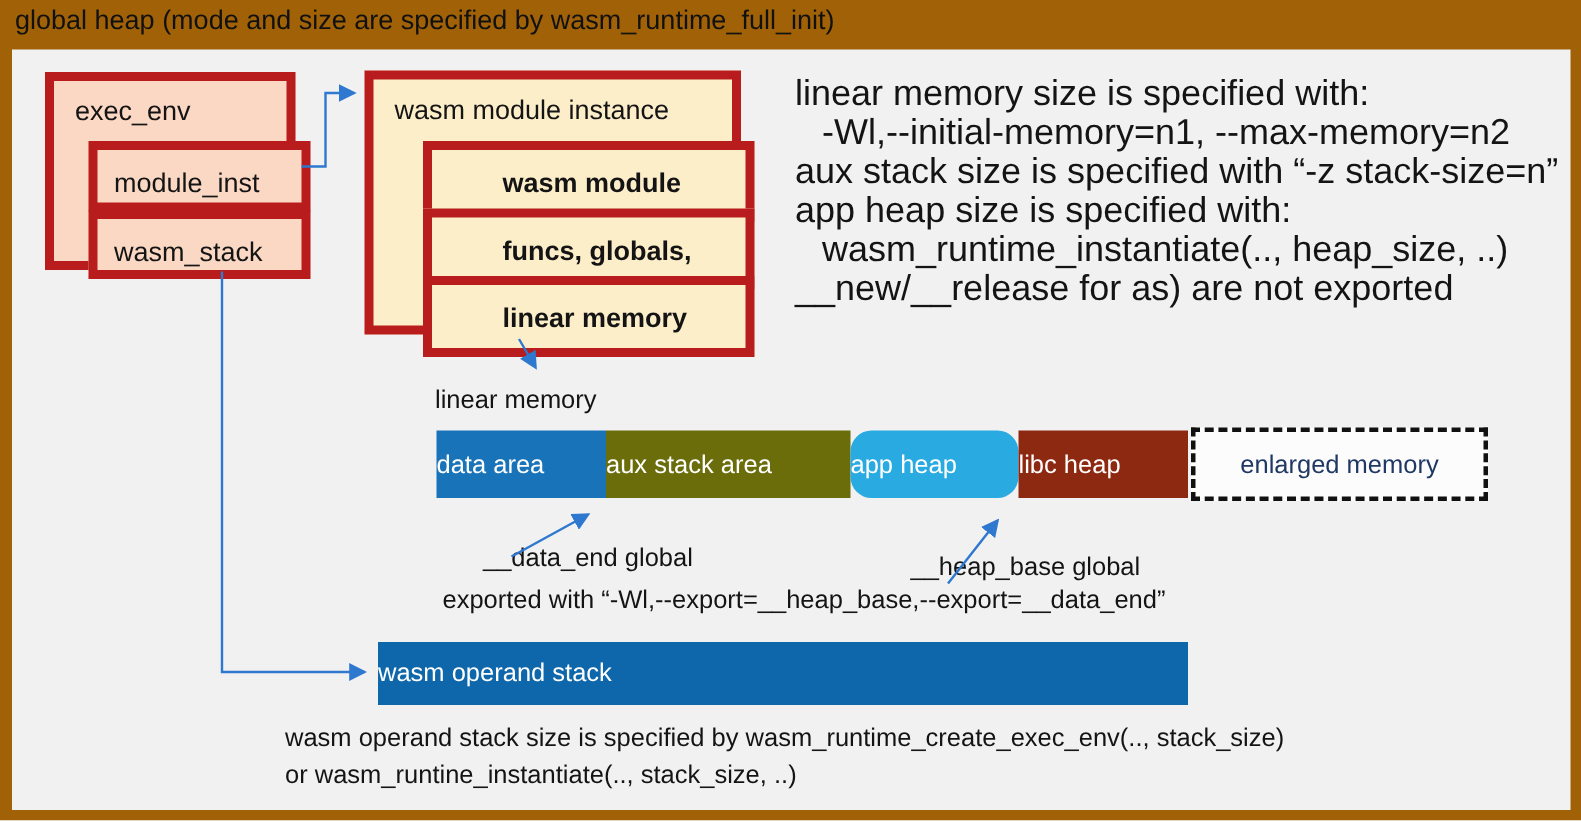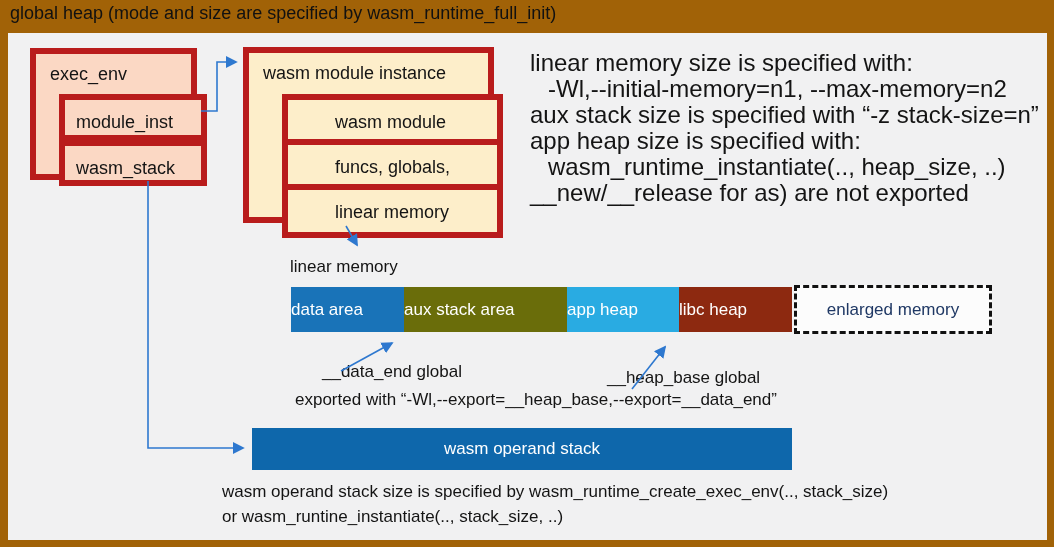--- a/index.html
+++ b/index.html
@@ -20,51 +20,51 @@
   #exec-env{left:30px;top:48px;width:167px;height:132px;}
   #exec-env .hdr{position:absolute;left:14px;top:0;height:40px;line-height:40px;font-size:18px;}
   #mi-row{left:23px;top:40px;width:148px;height:47px;}
   #ws-row{left:23px;top:86px;width:148px;height:46px;}
   .rowlbl{padding-left:11px;font-size:18px;display:block;}
   #mi-row .rowlbl{line-height:45px;}
   #ws-row .rowlbl{line-height:44px;}
 
   #wmi{left:243px;top:47px;width:251px;height:176px;}
   #wmi .hdr{position:absolute;left:14px;top:0;height:41px;line-height:41px;font-size:18px;}
-  .wmi-row{left:33px;width:221px;height:54px;}
+  .wmi-row{left:33px;width:221px;height:54px;font-weight:bold;}
   #wmi-r0{top:41px;} #wmi-r1{top:86px;} #wmi-r2{top:131px;}
   .wmi-row .rowlbl{line-height:44px;}
 
   
   #notes{left:530px;top:50px;font-size:24px;line-height:26px;white-space:nowrap;}
   #notes .indent{padding-left:18px;}
 
   
   #lm-label{left:290px;top:257px;font-size:17px;}
   #lm-bar{left:291px;top:287px;height:45px;white-space:nowrap;font-size:0;}
   .seg{display:inline-block;height:45px;line-height:45px;text-align:left;
        color:#ffffff;font-size:17px;vertical-align:top;}
   #seg-data{width:113px;background:#1973b8;}
   #seg-aux{width:163px;background:#6a6d0a;}
-  #seg-app{width:112px;background:#29abe2;}
+  #seg-app{width:112px;background:#29abe2;border-radius:14px;}
   #seg-libc{width:113px;background:#8d2910;}
   #seg-enlarged{left:794px;top:285px;width:198px;height:49px;background:#fcfcfc;
        border:3px dashed #111;color:#1f3864;font-size:17px;line-height:43px;text-align:center;}
 
   
   #lbl-data-end{left:322px;top:362px;font-size:17px;}
   #lbl-heap-base{left:607px;top:368px;font-size:17px;}
   #lbl-export{left:295px;top:390px;font-size:17px;white-space:nowrap;}
 
   
   #op-stack{left:252px;top:428px;width:540px;height:42px;background:#0e67ab;
-       color:#fff;text-align:center;line-height:42px;font-size:17px;}
+       color:#fff;text-align:left;line-height:42px;font-size:17px;}
 
   
-  #footer{left:190px;top:479px;font-size:17px;line-height:25px;white-space:nowrap;margin-left:32px;}
+  #footer{left:190px;top:479px;font-size:17px;line-height:25px;white-space:nowrap;}
 
   
   #arrows{position:absolute;left:0;top:0;pointer-events:none;}
 </style>
 </head>
 <body>
 
 <div id="app">
 
   <div class="abs" id="title">global heap (mode and size are specified by wasm_runtime_full_init)</div>

